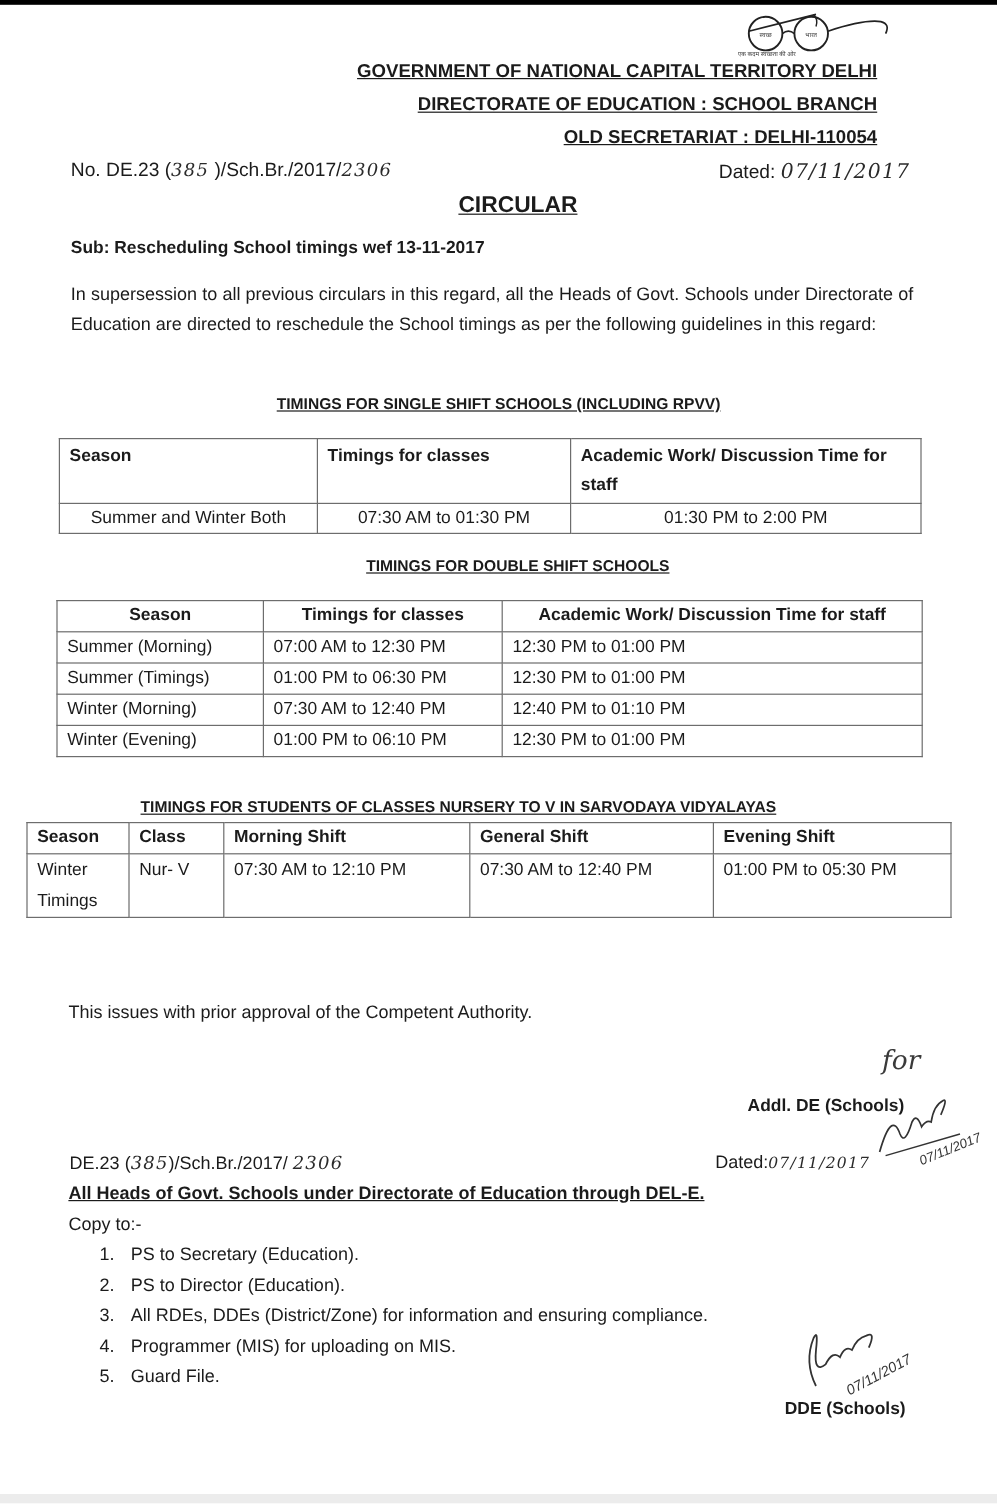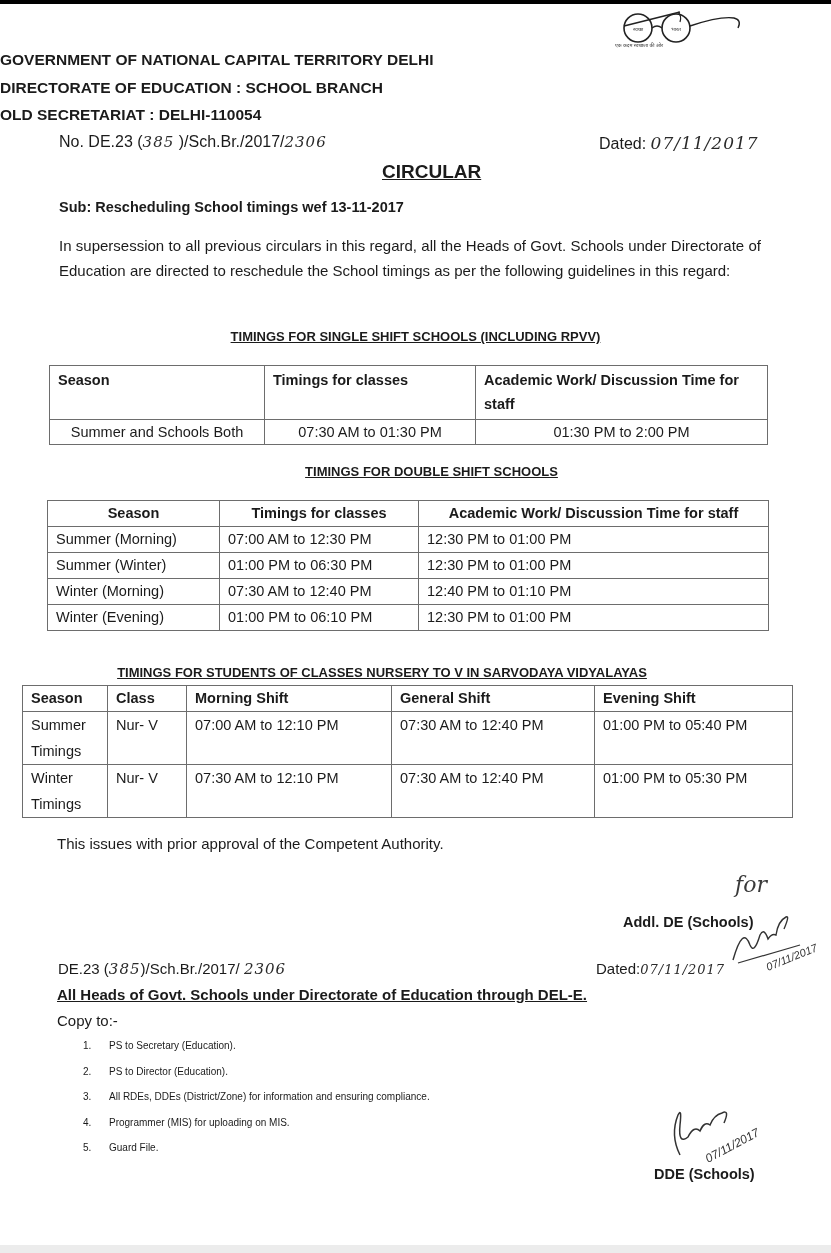--- a/index.html
+++ b/index.html
@@ -5,21 +5,21 @@
     html, body { margin: 0; padding: 0; }
     body {
       width: 831px; height: 1253px; background: #ffffff; position: relative; overflow: hidden;
       font-family: "Liberation Sans", sans-serif; color: #1b1b1b;
     }
     .top-bar { position: absolute; left: 0; top: 0; width: 831px; height: 4px; background: #000; }
     .bottom-bar { position: absolute; left: 0; bottom: 0; width: 831px; height: 8px; background: #ececec; }
     .abs { position: absolute; white-space: nowrap; }
     .logo { position: absolute; left: 610px; top: 8px; width: 140px; height: 48px; }
     .logo-caption { position: absolute; left: 615px; top: 42px; font-size: 5px; color: #333; }
-    .hdr { font-weight: bold; font-size: 15.5px; text-align: left; left: 0; width: 731px; }
+    .hdr { font-weight: bold; font-size: 15.5px; text-align: right; left: 0; width: 731px; text-decoration: underline; }
     .ref { font-size: 16px; }
     .hand { font-family: "DejaVu Serif", serif; font-style: italic; font-size: 15px; color: #2a2a2a; letter-spacing: 1px; }
     .underline { text-decoration: underline; }
     .bold { font-weight: bold; }
     .para { position: absolute; left: 59px; width: 702px; font-size: 15px; line-height: 24.5px; text-align: justify; }
     .sec-title { font-weight: bold; font-size: 13px; text-decoration: underline; text-align: center; }
 
     table { border-collapse: collapse; position: absolute; font-size: 14.5px; }
     td, th { border: 1px solid #6d6d6d; padding: 0 8px; font-weight: normal; vertical-align: top; }
     th { font-weight: bold; text-align: left; }
@@ -29,21 +29,21 @@
     #t1 td { height: 24px; line-height: 24px; text-align: center; }
 
     #t2 { left: 47px; top: 500px; width: 722px; }
     #t2 th { text-align: center; height: 25px; line-height: 25px; }
     #t2 td { height: 25px; line-height: 25px; text-align: left; }
 
     #t3 { left: 22px; top: 685px; width: 771px; }
     #t3 th { height: 25px; line-height: 25px; }
     #t3 td { height: 52px; line-height: 26px; }
 
-    .list { position: absolute; left: 83px; top: 1033px; font-size: 10px; margin: 0; padding: 0; list-style: none; }
+    .list { position: absolute; left: 83px; top: 1033px; font-size: 15px; margin: 0; padding: 0; list-style: none; }
     .list li { height: 25.6px; line-height: 25.6px; }
     .list .num { display: inline-block; width: 26px; }
     .sig { position: absolute; font-family: "DejaVu Serif", serif; font-style: italic; color: #3a3a3a; }
   </style>
 </head>
 <body>
 
 <div class="top-bar"></div>
 
 <svg class="logo" viewBox="0 0 140 48">
@@ -78,42 +78,42 @@
 
 <div class="abs sec-title" style="left:0; width:831px; top:329px;">TIMINGS FOR SINGLE SHIFT SCHOOLS (INCLUDING RPVV)</div>
 <table id="t1">
   <tbody>
       <tr>
     <th style="width:198px;">Season</th>
     <th style="width:194px;">Timings for classes</th>
     <th>Academic Work/ Discussion Time for staff</th>
   </tr>
   <tr>
-    <td>Summer and Schools Both</td>
+    <td>Summer and Winter Both</td>
     <td>07:30 AM to 01:30 PM</td>
     <td>01:30 PM to 2:00 PM</td>
   </tr>
 </tbody>
   </table>
 
 <div class="abs sec-title" style="left:0; width:831px; top:464px;margin-left:16px;">TIMINGS FOR DOUBLE SHIFT SCHOOLS</div>
 <table id="t2">
   <tbody>
       <tr>
     <th style="width:155px;">Season</th>
     <th style="width:182px;">Timings for classes</th>
     <th>Academic Work/ Discussion Time for staff</th>
   </tr>
   <tr>
     <td>Summer  (Morning)</td>
     <td>07:00 AM to 12:30 PM</td>
     <td>12:30 PM to 01:00 PM</td>
   </tr>
   <tr>
-    <td>Summer  (Winter)</td>
+    <td>Summer  (Timings)</td>
     <td>01:00 PM to 06:30 PM</td>
     <td>12:30 PM to 01:00 PM</td>
   </tr>
   <tr>
     <td>Winter (Morning)</td>
     <td>07:30 AM to 12:40 PM</td>
     <td>12:40 PM to 01:10 PM</td>
   </tr>
   <tr>
     <td>Winter (Evening)</td>
@@ -125,27 +125,20 @@
 
 <div class="abs sec-title" style="left:0; width:764px; top:654px;margin-top:11px;">TIMINGS FOR STUDENTS OF CLASSES NURSERY TO V IN SARVODAYA VIDYALAYAS</div>
 <table id="t3">
   <tbody>
       <tr>
     <th style="width:68px;">Season</th>
     <th style="width:62px;">Class</th>
     <th style="width:188px;">Morning Shift</th>
     <th style="width:186px;">General Shift</th>
     <th>Evening Shift</th>
-  </tr>
-  <tr>
-    <td style="white-space:normal;">Summer Timings</td>
-    <td>Nur- V</td>
-    <td>07:00 AM to 12:10 PM</td>
-    <td>07:30 AM to 12:40 PM</td>
-    <td>01:00 PM to 05:40 PM</td>
   </tr>
   <tr>
     <td style="white-space:normal;">Winter Timings</td>
     <td>Nur- V</td>
     <td>07:30 AM to 12:10 PM</td>
     <td>07:30 AM to 12:40 PM</td>
     <td>01:00 PM to 05:30 PM</td>
   </tr>
 </tbody>
   </table>

